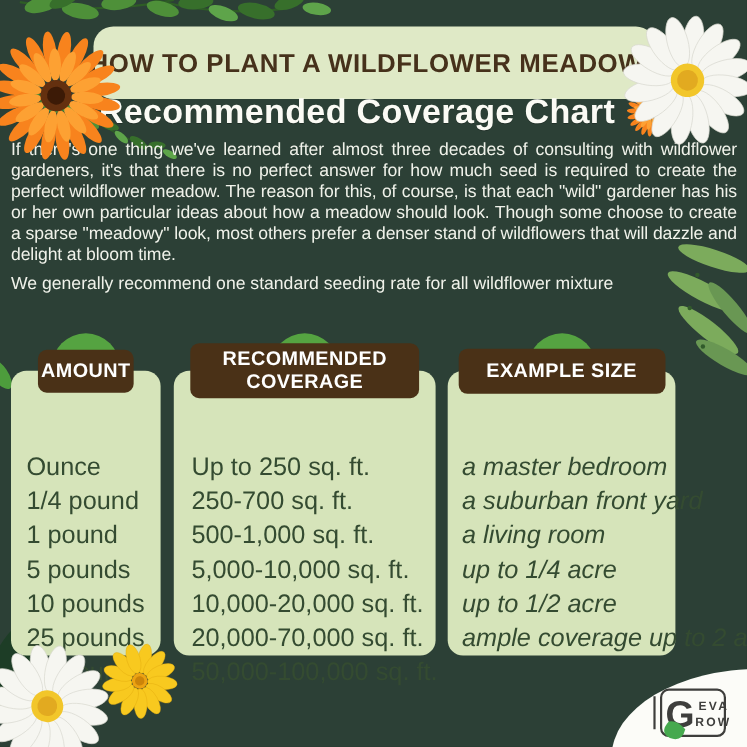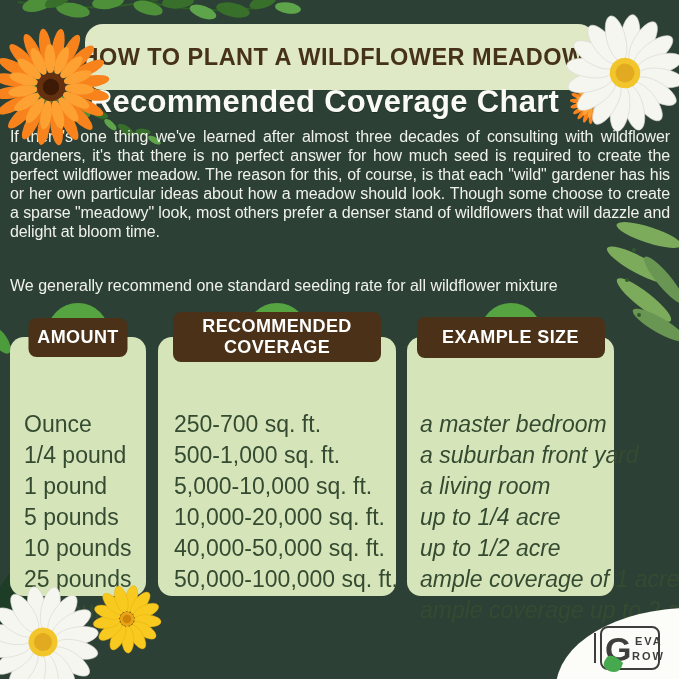--- a/index.html
+++ b/index.html
@@ -28,21 +28,21 @@
     font-size:31px; font-weight:bold; color:#fbfbf5; letter-spacing:.3px;
     text-shadow:0 1px 0 rgba(0,0,0,.25);
   }
   
   .intro {
     position:absolute; left:10px; top:127px; width:660px; z-index:2;
     color:#f0f2ea; font-size:16px; line-height:19px; text-align:justify;
     letter-spacing:-0.1px;
   }
   .note {
-    position:absolute; left:10px; top:276px; width:640px; z-index:2;
+    position:absolute; left:10px; top:249px; width:640px; z-index:2;
     color:#f0f2ea; font-size:16px; line-height:20px;
   }
   
   .col { position:absolute; top:303px; height:293px; z-index:2; }
   .col-amount   { left:10px;  width:136px; }
   .col-coverage { left:158px; width:238px;padding-left:48px; }
   .col-example  { left:407px; width:207px; }
   .arch {
     position:absolute; top:0; left:50%; transform:translateX(-50%);
     width:62px; height:32px; border-radius:62px 62px 0 0;
@@ -52,21 +52,21 @@
     position:absolute; left:0; right:0; top:34px; bottom:0;
     background:#d6e4ba; border-radius:14px; z-index:2;
   }
   .badge {
     position:absolute; left:50%; transform:translateX(-50%); z-index:3;
     background:#4a3117; border-radius:8px;
     display:flex; align-items:center; justify-content:center; text-align:center;
     color:#ffffff; font-weight:bold; font-size:18px; letter-spacing:.4px;
     line-height:21px; padding:0 8px;
   }
-  .col-amount   .badge { top:15px; width:99px; height:39px; }
+  .col-amount   .badge { top:15px; width:87px; height:39px; }
   .col-coverage .badge { top:9px;  width:208px; height:50px; }
   .col-example  .badge { top:14px; width:188px; height:41px; }
   .rows { position:absolute; left:0; right:0; top:72px; }
   .col-amount   .rows { padding-left:14px; }
   .col-coverage .rows { padding-left:16px; }
   .col-example  .rows { padding-left:13px;font-style:italic; }
   .row {
     height:31px; line-height:31px; font-size:23px; color:#344b31;
     white-space:nowrap;
   }
@@ -271,43 +271,43 @@
       </div>
     </div>
 
     <div class="col col-coverage">
       <div class="arch"></div>
       <div class="badge">
         <span>RECOMMENDED COVERAGE</span>
       </div>
       <div class="panel">
         <div class="rows">
+          <div class="row">Up to 250 sq. ft.</div>
           <div class="row">250-700 sq. ft.</div>
           <div class="row">500-1,000 sq. ft.</div>
           <div class="row">5,000-10,000 sq. ft.</div>
           <div class="row">10,000-20,000 sq. ft.</div>
-          <div class="row">40,000-50,000 sq. ft.</div>
+          <div class="row">20,000-70,000 sq. ft.</div>
           <div class="row">50,000-100,000 sq. ft.</div>
         </div>
       </div>
     </div>
 
     <div class="col col-example">
       <div class="arch"></div>
       <div class="badge">
         <span>EXAMPLE SIZE</span>
       </div>
       <div class="panel">
         <div class="rows">
           <div class="row">a master bedroom</div>
           <div class="row">a suburban front yard</div>
           <div class="row">a living room</div>
           <div class="row">up to 1/4 acre</div>
           <div class="row">up to 1/2 acre</div>
-          <div class="row">ample coverage of 1 acre</div>
           <div class="row">ample coverage up to 2 acres</div>
         </div>
       </div>
     </div>
 
   </section>
 
   <svg class="deco z1" style="left:-10px; top:548px;" width="60" height="100" viewBox="0 0 60 100">
     <ellipse cx="22" cy="50" rx="16" ry="42" fill="#1d3d26" transform="rotate(30 22 50)"></ellipse>
   </svg>

